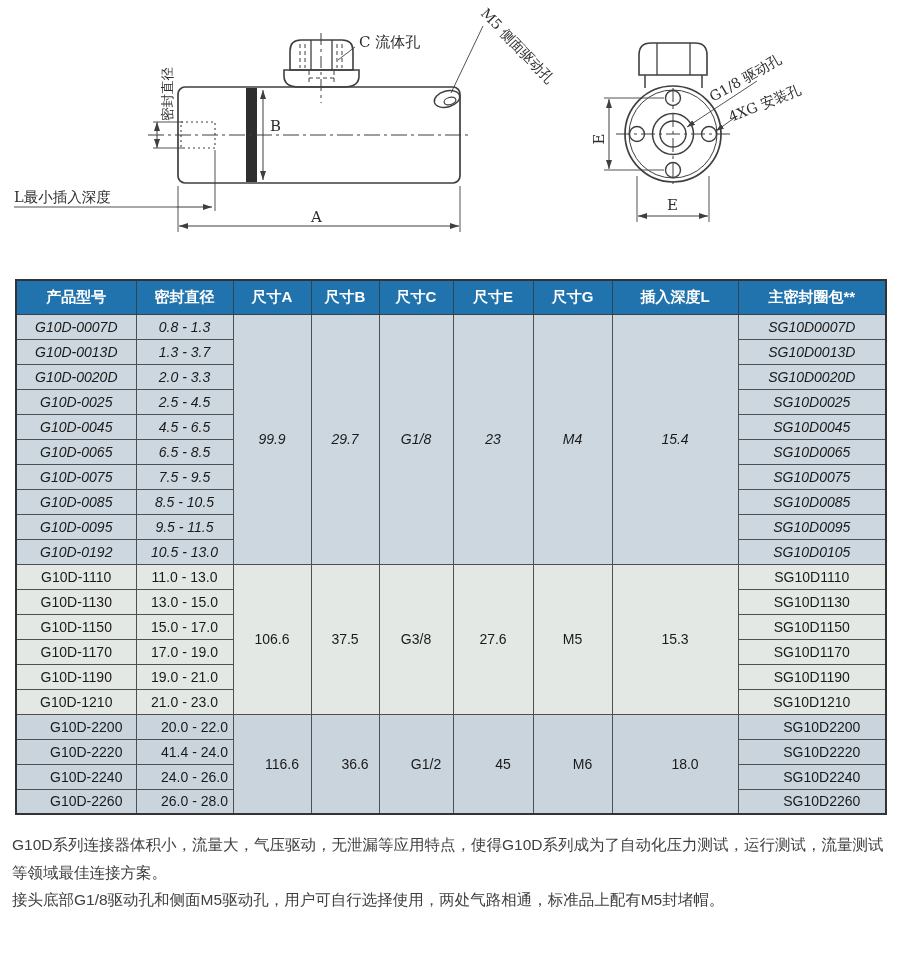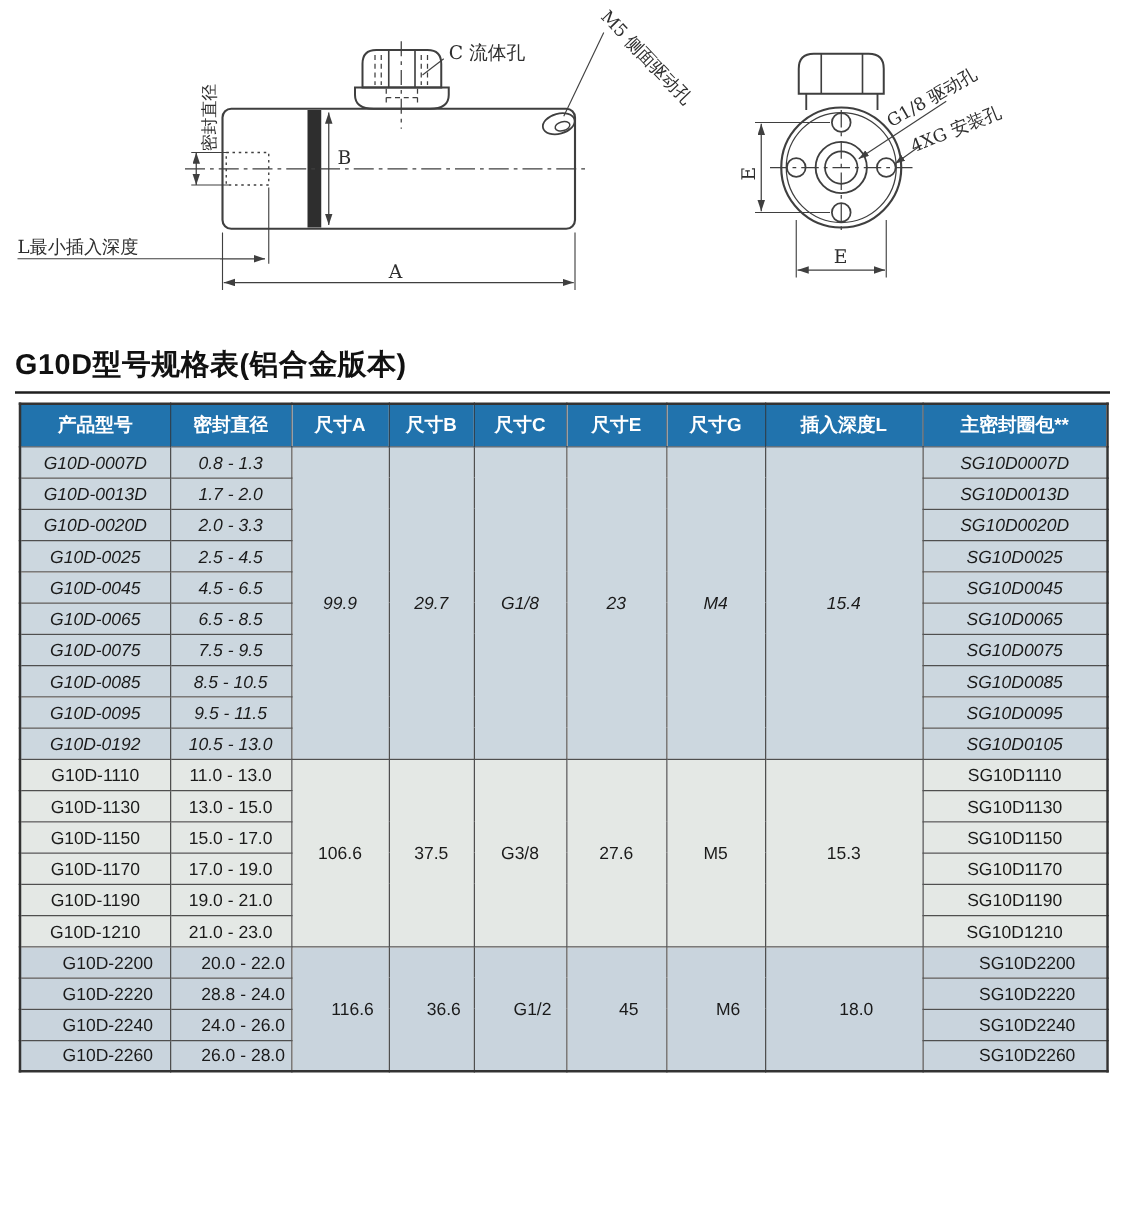--- a/index.html
+++ b/index.html
@@ -153,23 +153,20 @@
         <line x1="716" y1="131" x2="737" y2="116" stroke-width="0.9" marker-start="url(#arS)"></line>
       </g>
 
       <text transform="translate(713,102) rotate(-30)" font-size="14">G1/8  驱动孔</text>
       <text transform="translate(731,122) rotate(-22)" font-size="14">4XG 安装孔</text>
       <text transform="translate(604,139) rotate(-90)" font-size="15" text-anchor="middle">E</text>
       <text x="667" y="210" font-size="15">E</text>
     </svg>
   </div>
 
-  <div class="title-block">
-    <h1>G10D型号规格表(铝合金版本)</h1>
-  </div>
 
   <table class="spec">
     <colgroup>
       <col style="width:120px">
         <col style="width:97px">
         <col style="width:78px">
       <col style="width:68px">
         <col style="width:74px">
         <col style="width:80px">
       <col style="width:79px">
@@ -196,21 +193,21 @@
           <td rowspan="10">99.9</td>
           <td rowspan="10">29.7</td>
           <td rowspan="10">G1/8</td>
           <td rowspan="10">23</td>
           <td rowspan="10">M4</td>
           <td rowspan="10">15.4</td>
           <td>SG10D0007D</td>
         </tr>
         <tr class="grp0">
           <td>G10D-0013D</td>
-          <td>1.7 - 2.0</td>
+          <td>1.3 - 3.7</td>
           <td>SG10D0013D</td>
         </tr>
         <tr class="grp0">
           <td>G10D-0020D</td>
           <td>2.0 - 3.3</td>
           <td>SG10D0020D</td>
         </tr>
         <tr class="grp0">
           <td>G10D-0025</td>
           <td>2.5 - 4.5</td>
@@ -288,30 +285,34 @@
           <td rowspan="4">116.6</td>
           <td rowspan="4">36.6</td>
           <td rowspan="4">G1/2</td>
           <td rowspan="4">45</td>
           <td rowspan="4">M6</td>
           <td rowspan="4">18.0</td>
           <td>SG10D2200</td>
         </tr>
         <tr class="grp2">
           <td>G10D-2220</td>
-          <td>28.8 - 24.0</td>
+          <td>41.4 - 24.0</td>
           <td>SG10D2220</td>
         </tr>
         <tr class="grp2">
           <td>G10D-2240</td>
           <td>24.0 - 26.0</td>
           <td>SG10D2240</td>
         </tr>
         <tr class="grp2">
           <td>G10D-2260</td>
           <td>26.0 - 28.0</td>
           <td>SG10D2260</td>
         </tr>
       </tbody>
   </table>
 
+  <div class="notes">
+    <p>G10D系列连接器体积小，流量大，气压驱动，无泄漏等应用特点，使得G10D系列成为了自动化压力测试，运行测试，流量测试等领域最佳连接方案。</p>
+    <p>接头底部G1/8驱动孔和侧面M5驱动孔，用户可自行选择使用，两处气路相通，标准品上配有M5封堵帽。</p>
+  </div>
 
 </div>
 
 </body></html>

